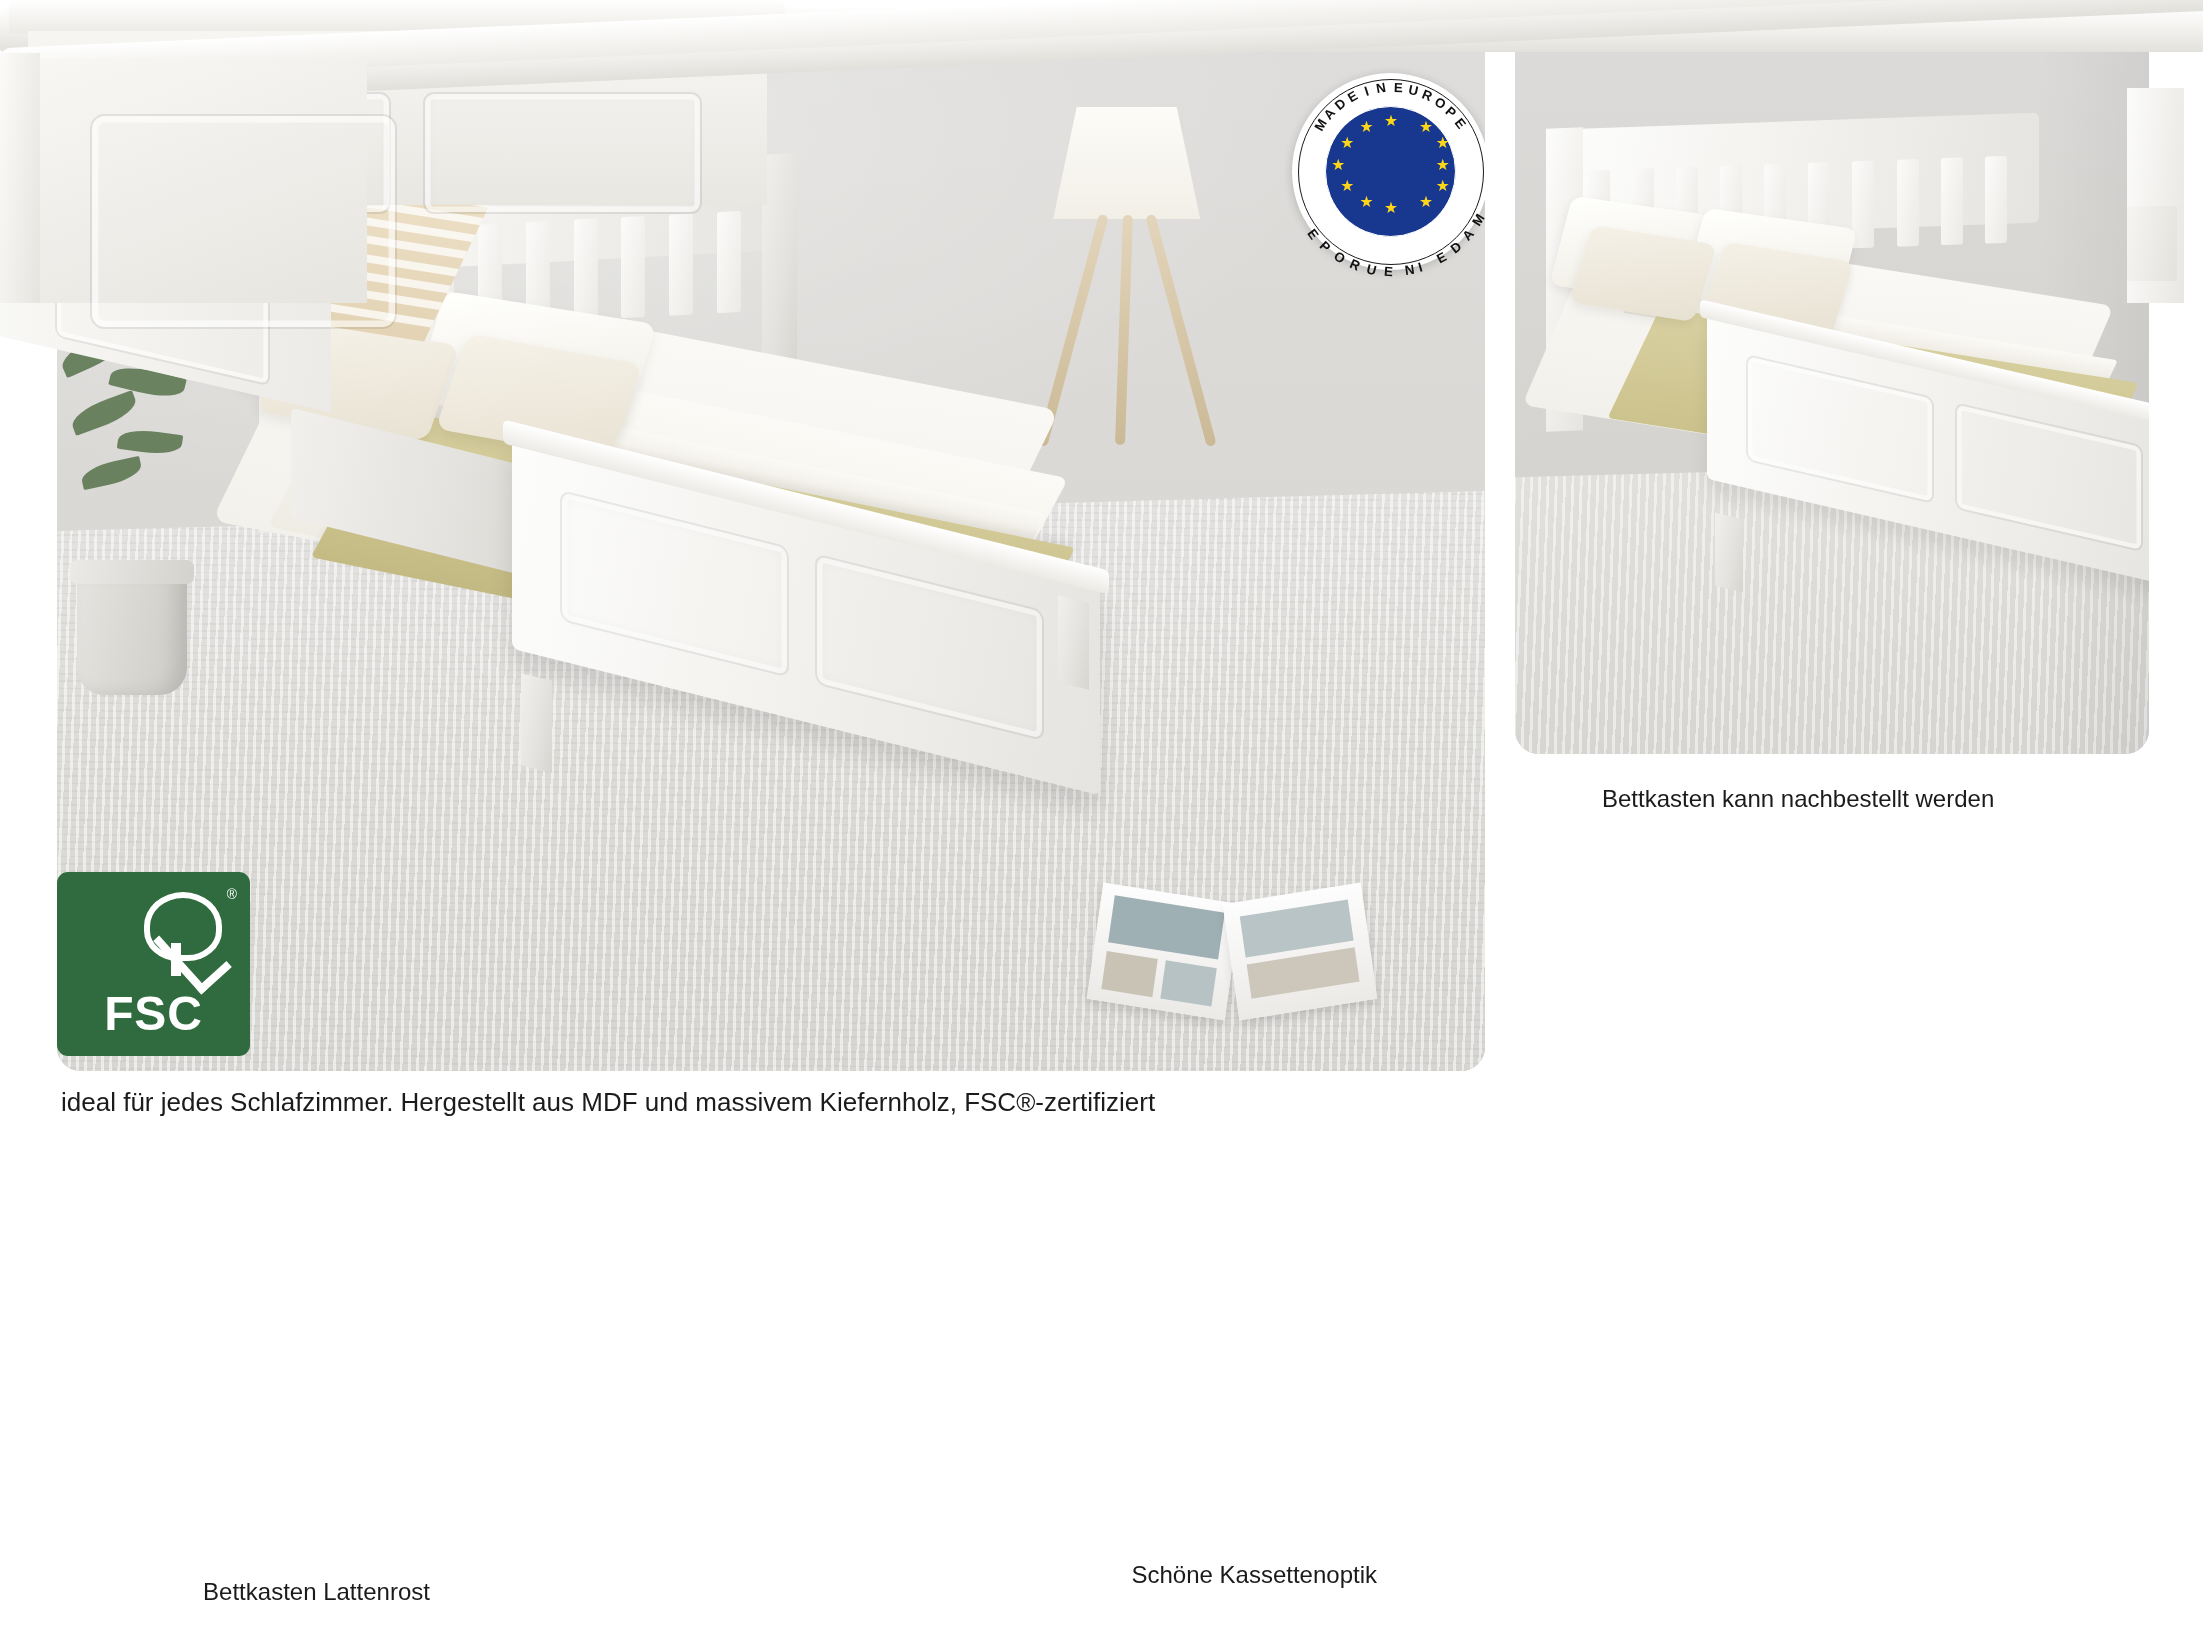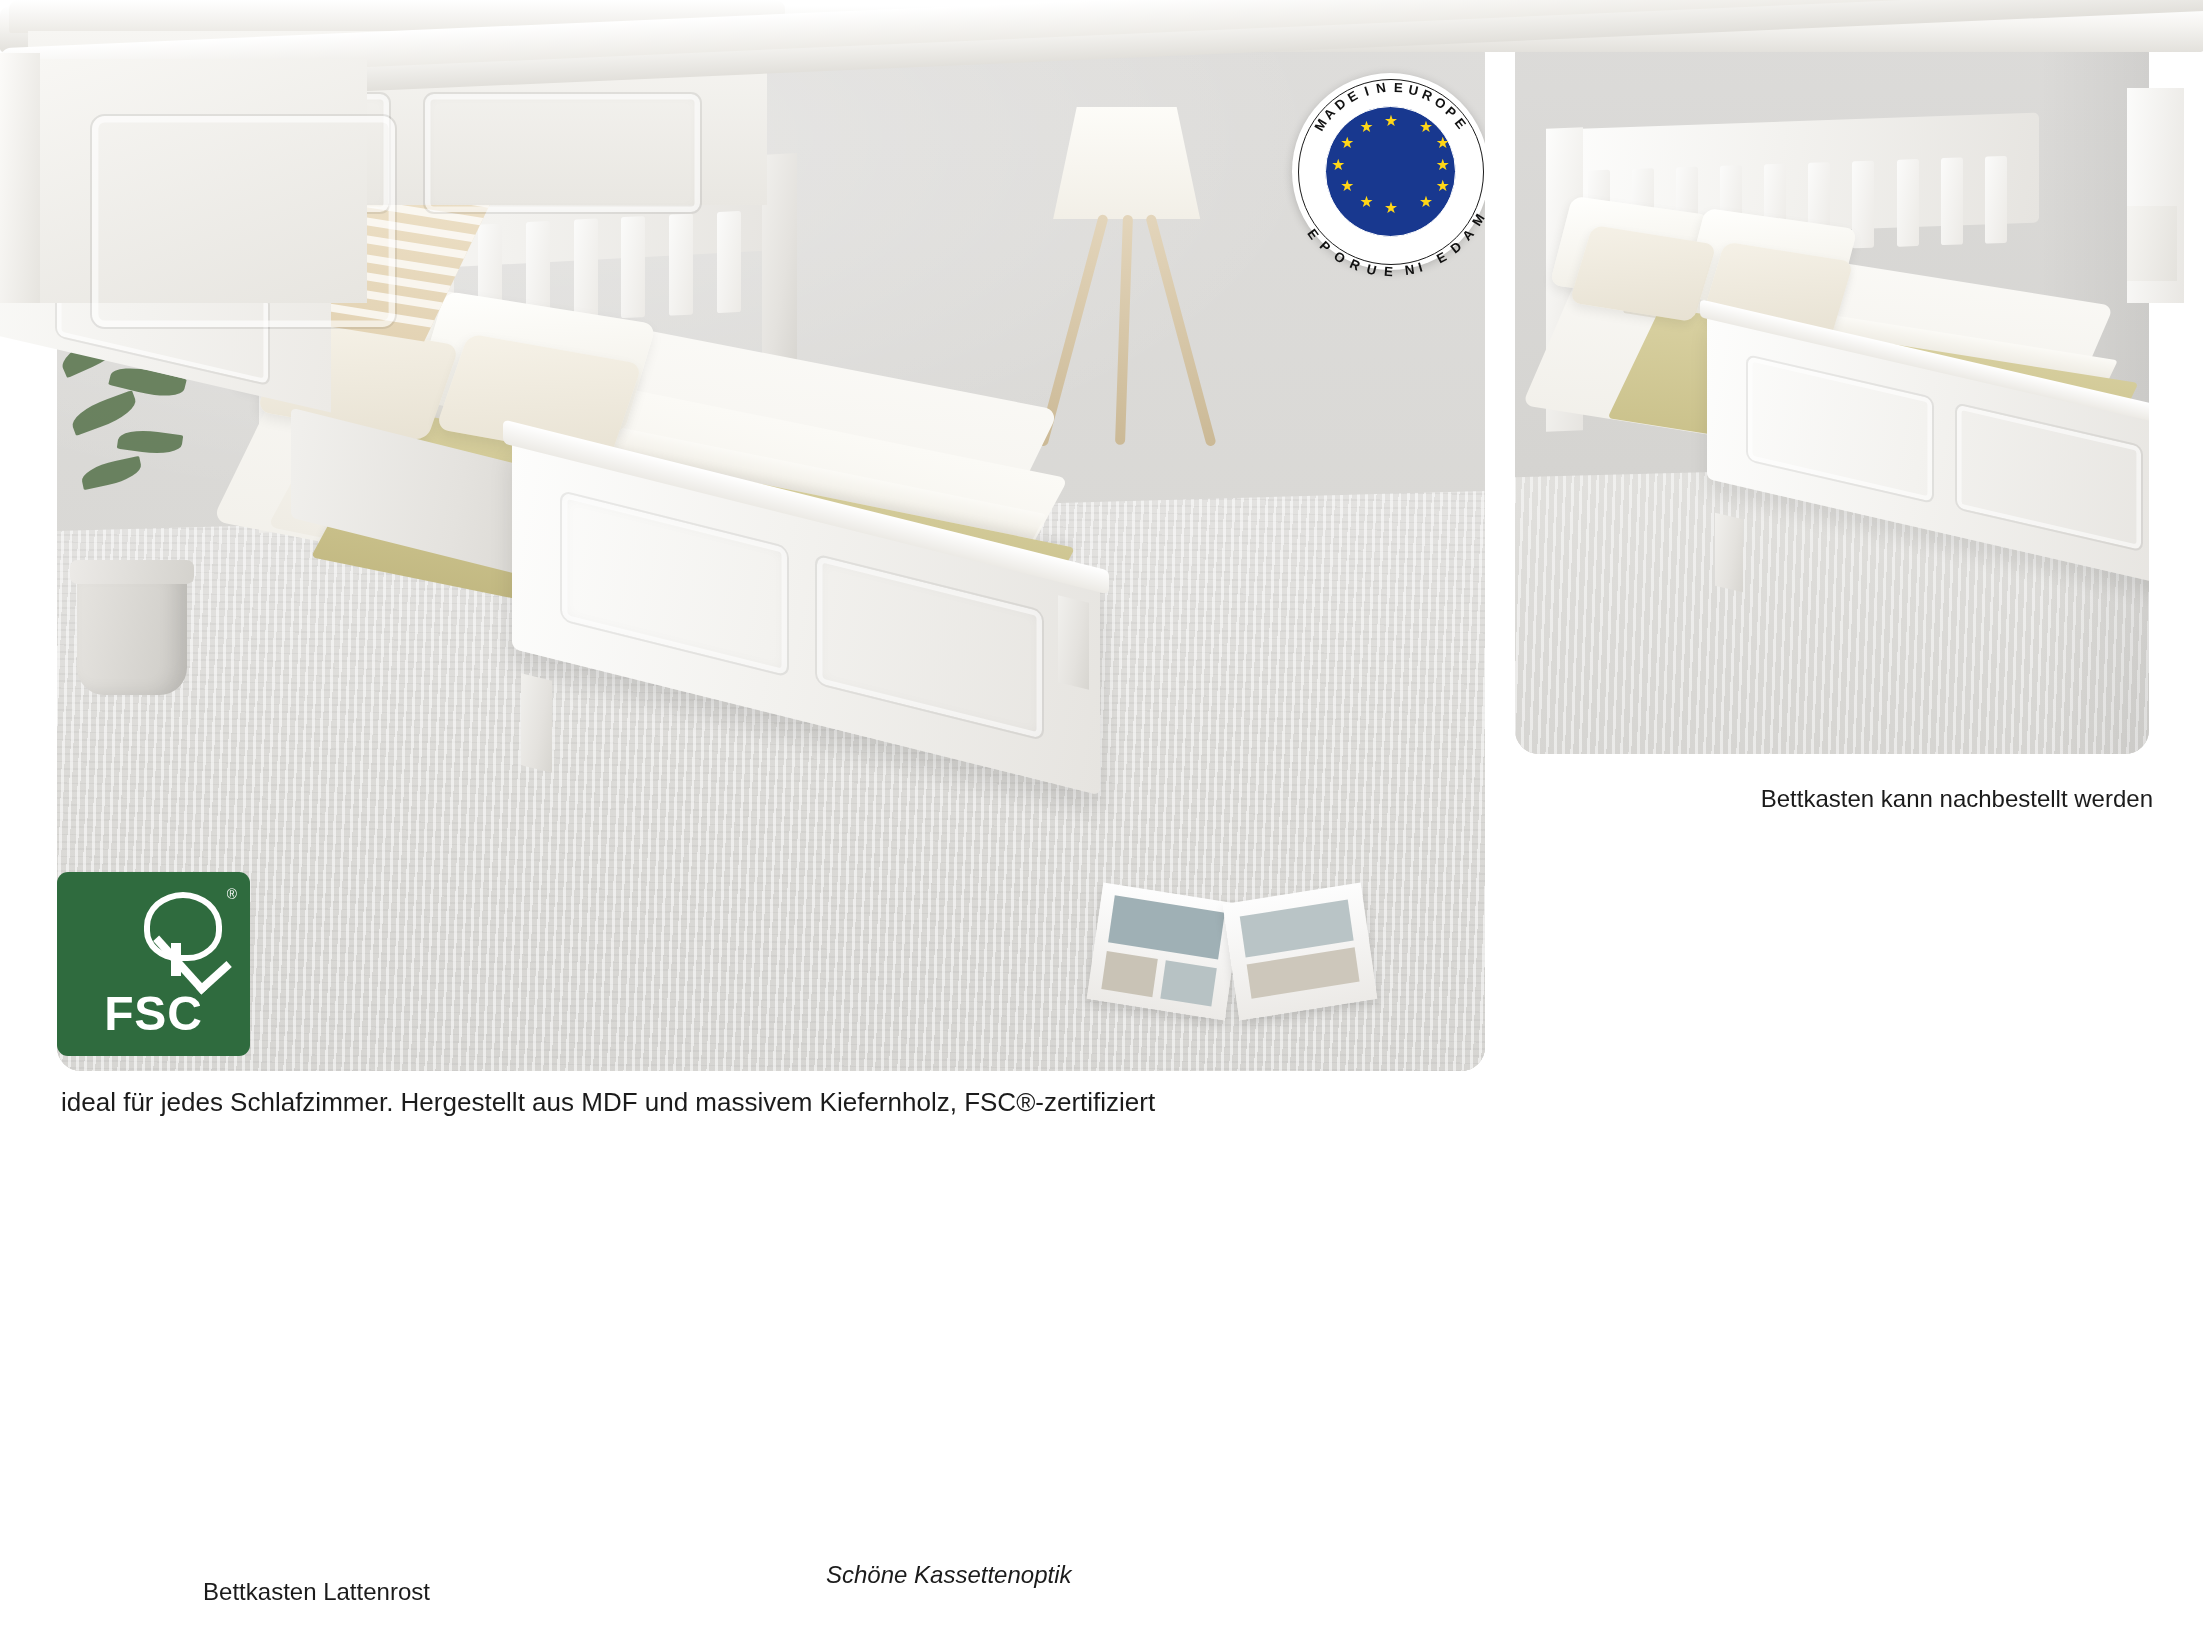--- a/index.html
+++ b/index.html
@@ -499,23 +499,23 @@
     background: linear-gradient(95deg, #fcfbf9, #e6e4df);
   }
 
   
   .caption {
     position: absolute;
     font-size: 24px;
     color: #1b1b1b;
     font-family: "Liberation Sans", sans-serif;
   }
-  #captionBettkasten { left: 1602px; top: 785px; width: 551px; text-align: right; }
+  #captionBettkasten { left: 1602px; top: 785px; width: 551px; text-align: left; }
   #captionLattenrost { left: 119px;  top: 1578px; width: 395px; text-align: center; }
-  #captionKassetten  { left: 826px;  top: 1561px; width: 551px; text-align: left; font-style: italic; }
+  #captionKassetten  { left: 826px;  top: 1561px; width: 551px; text-align: right; }
 
   #descBlock {
     position: absolute;
     left: 61px; top: 1084px;
     width: 1433px;
     font-size: 26px;
     line-height: 1.45;
     color: #1b1b1b;
   }
 </style>

